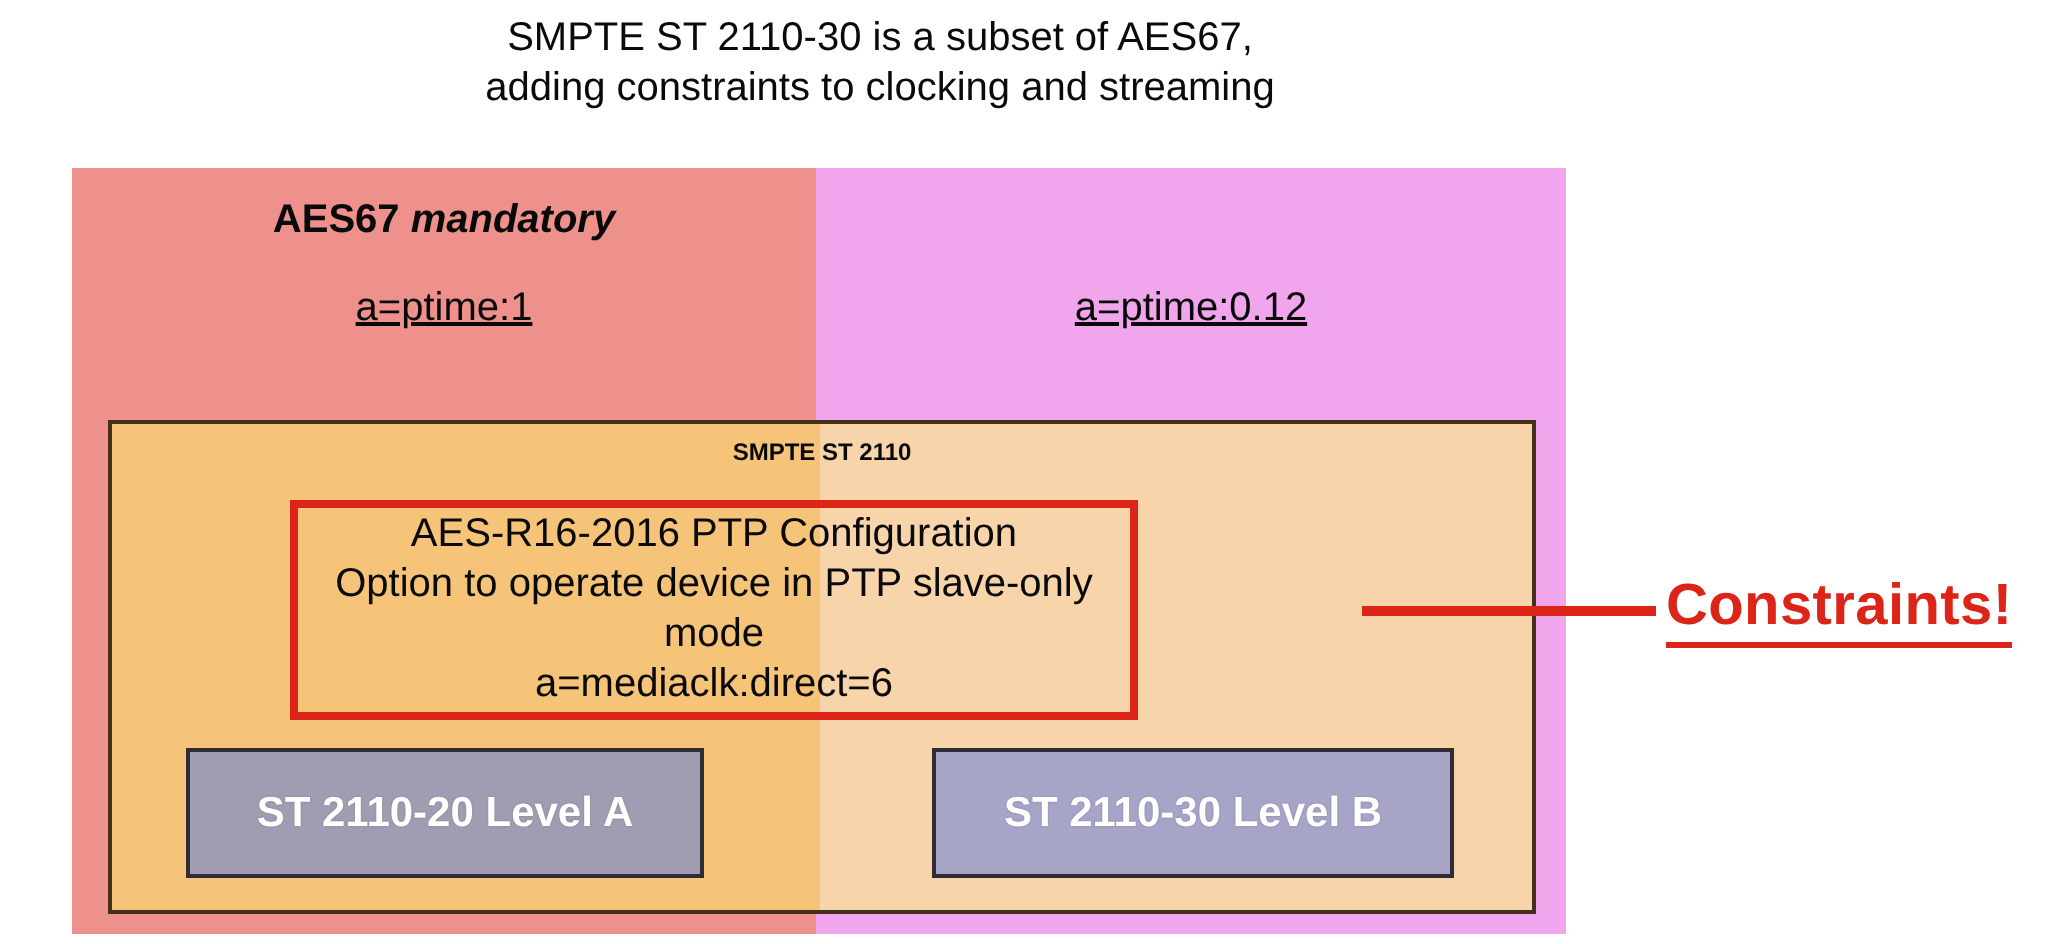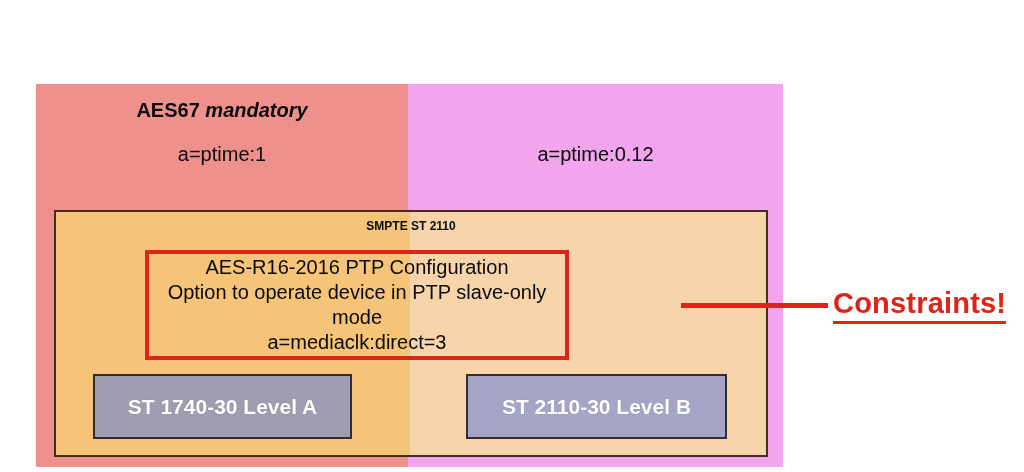--- a/index.html
+++ b/index.html
@@ -46,20 +46,21 @@
     position: absolute;
     left: 0; right: 0; top: 15px;
     font-size: 20px;
   }
   .half .heading .bold-part { font-weight: 700; }
   .half .heading .italic-part { font-style: italic; font-weight: 700; }
   .half .value {
     position: absolute;
     left: 0; right: 0; top: 59px;
     font-size: 20px;
+    text-decoration: underline;
   }
 
   
   .smpte-box {
     position: absolute;
     left: 18px; top: 126px;          
     width: 714px; height: 247px;
     border: 2px solid var(--orange_border);
     background: linear-gradient(to right,
       var(--orange_left) 354px,
@@ -121,20 +122,24 @@
     letter-spacing: 0.2px;
     padding-bottom: 1px;
     border-bottom: 3px solid var(--red_accent);
   }
 </style>
 </head>
 <body>
 
 <div class="canvas">
 
+  <div class="title">
+    <div>SMPTE ST 2110-30 is a subset of AES67,</div>
+    <div>adding constraints to clocking and streaming</div>
+  </div>
 
   <div class="outer-box">
 
     <div class="half left">
       <div class="heading">
         <span class="bold-part">AES67</span>
         <span> </span>
         <span class="italic-part">mandatory</span>
       </div>
       <div class="value">a=ptime:1</div>
@@ -143,25 +148,25 @@
     <div class="half right">
       <div class="value">a=ptime:0.12</div>
     </div>
 
     <div class="smpte-box">
       <div class="smpte-title">SMPTE ST 2110</div>
 
       <div class="red-box">
         <div>AES-R16-2016 PTP Configuration</div>
         <div>Option to operate device in PTP slave-only mode</div>
-        <div>a=mediaclk:direct=3</div>
+        <div>a=mediaclk:direct=6</div>
       </div>
 
       <div class="level-box level-a">
-        <span>ST 1740-30 Level A</span>
+        <span>ST 2110-20 Level A</span>
       </div>
 
       <div class="level-box level-b">
         <span>ST 2110-30 Level B</span>
       </div>
     </div>
 
   </div>
 
   <div class="connector"></div>

